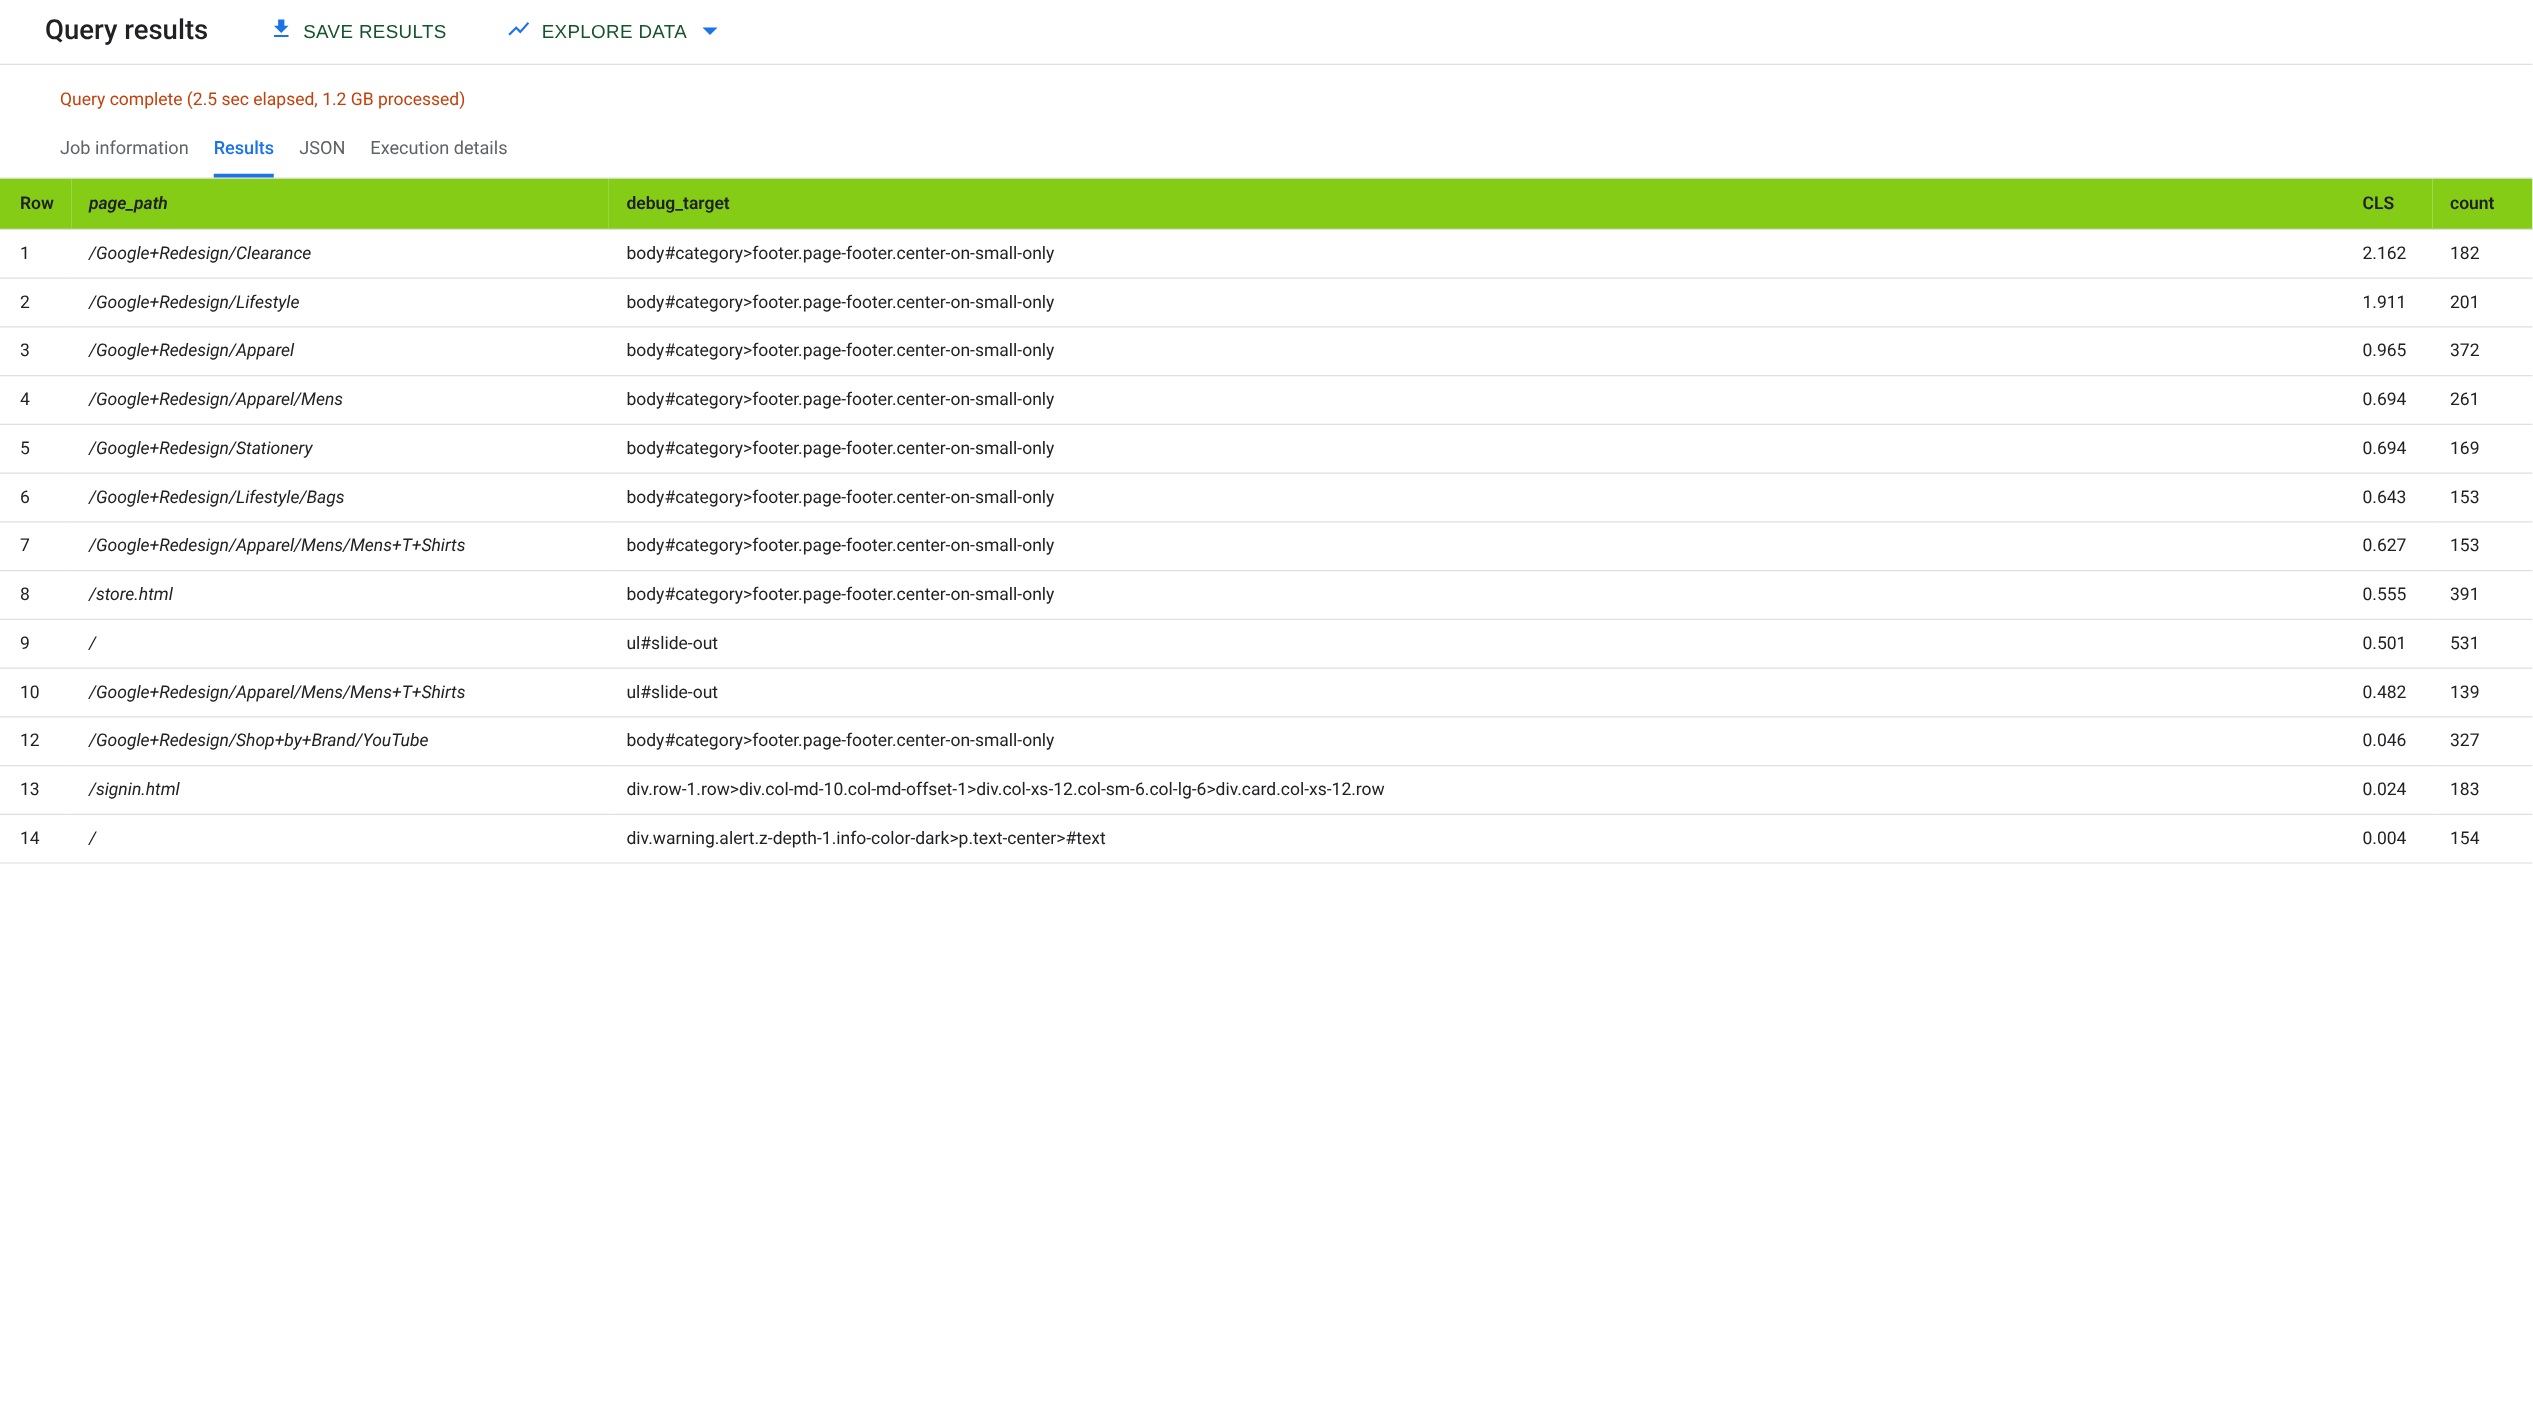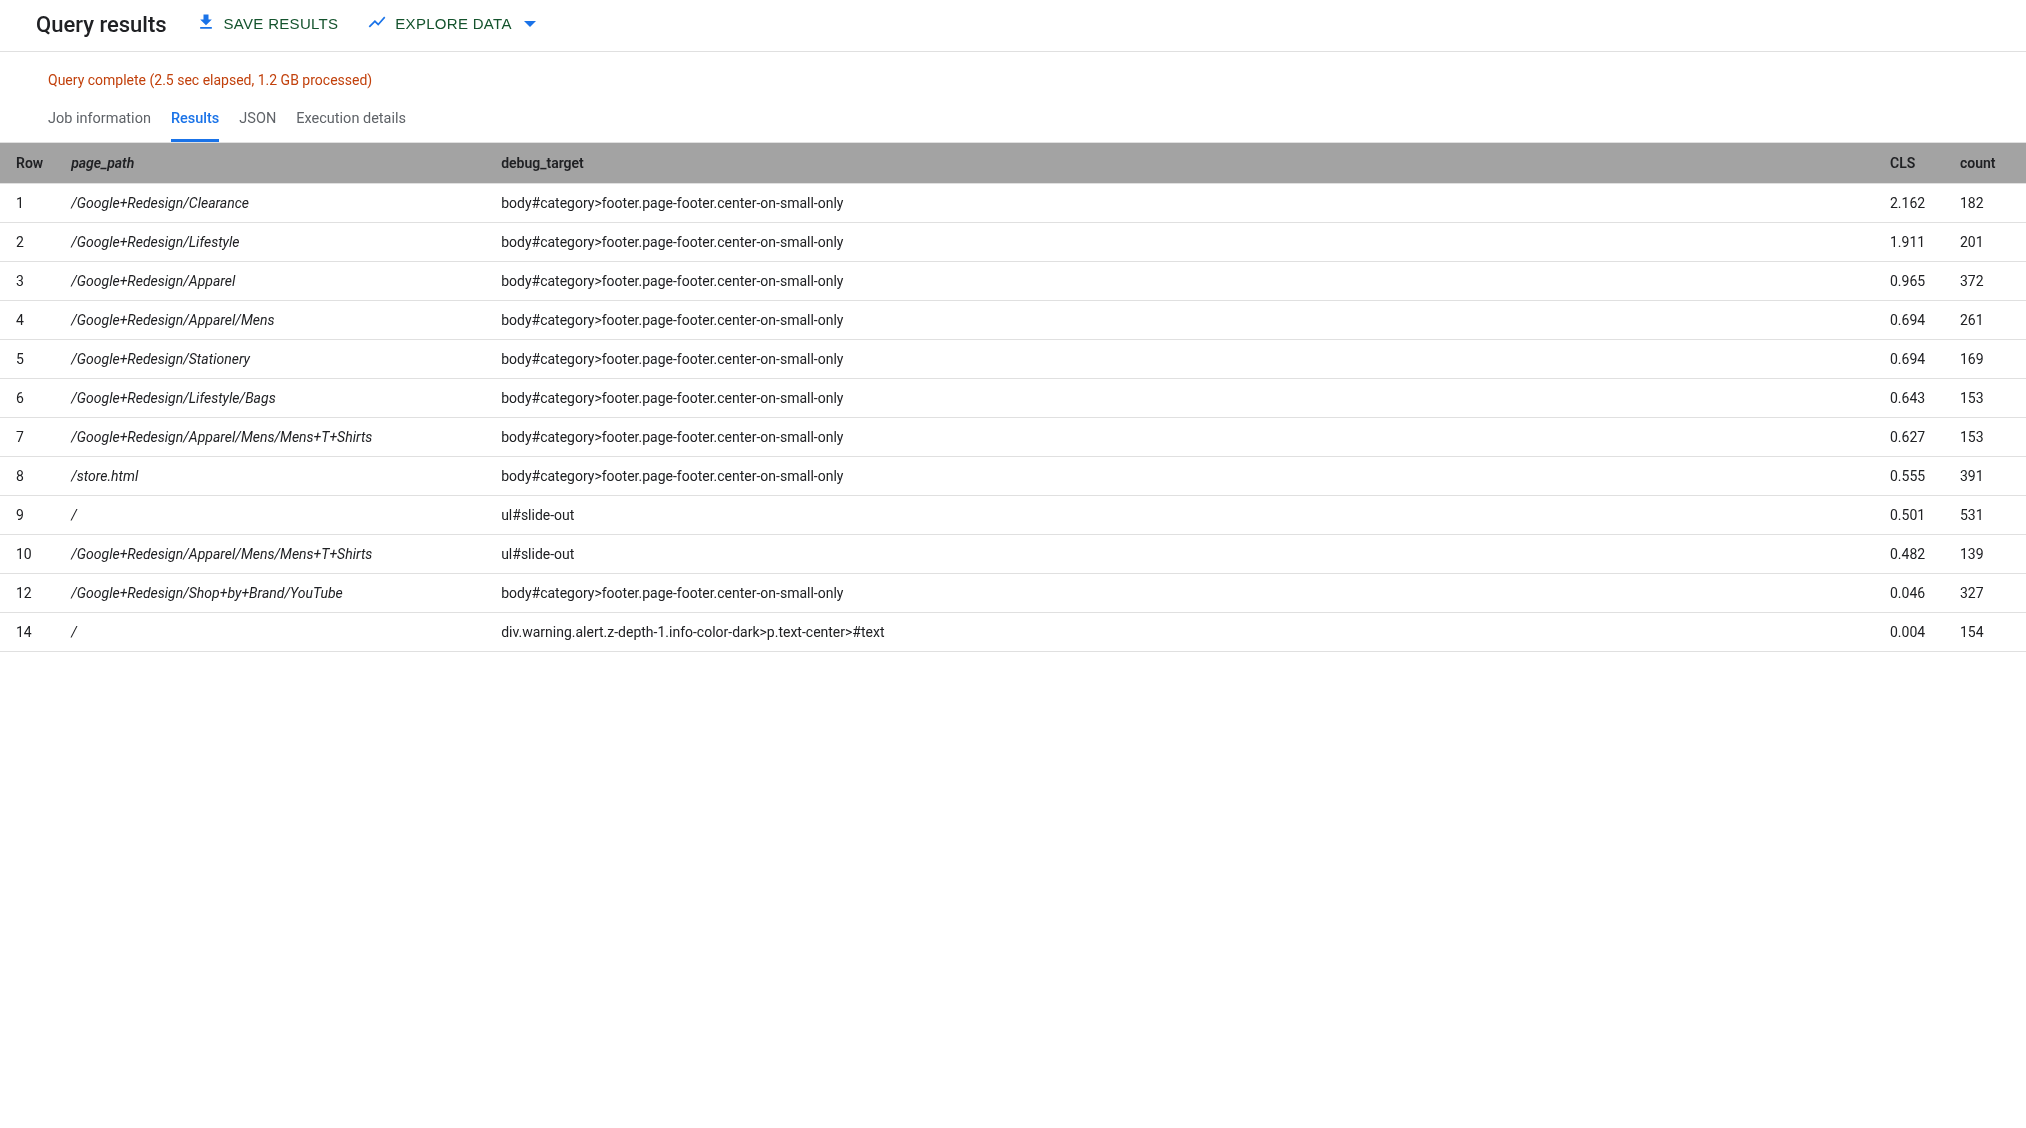--- a/index.html
+++ b/index.html
@@ -8,23 +8,23 @@
       padding: 0;
     }
     body {
       font-family: 'Google Sans', Roboto, Arial, sans-serif;
       font-size: 14px;
       color: #202124;
       background: #fff;
     }
     .header {
       display: flex;
-      align-items: flex-start;
+      align-items: flex-end;
       padding: 12px 36px 14px 36px;
-      gap: 29px;
+      gap: 48px;
       border-bottom: 1px solid #e0e0e0;
     }
     .title {
       font-size: 22px;
       font-weight: 500;
       color: #202124;
     }
     .action-button {
       display: inline-flex;
       align-items: center;
@@ -78,21 +78,21 @@
     }
     .table-container {
       width: 100%;
     }
     table {
       width: 100%;
       border-collapse: collapse;
       font-size: 14px;
     }
     thead {
-      background: #a3a3a3;
+      background: #84cc16;
     }
     th {
       text-align: left;
       padding: 12px 14px;
       font-weight: 600;
       color: #202124;
       border-bottom: 1px solid #e0e0e0;
       font-size: 14px;
     }
     th.numeric, td.numeric {
@@ -242,20 +242,27 @@
     <td class="col-count numeric">139</td>
   </tr>
         <tr>
     <td class="col-row">12</td>
     <td class="col-path">/Google+Redesign/Shop+by+Brand/YouTube</td>
     <td class="col-target">body#category&gt;footer.page-footer.center-on-small-only</td>
     <td class="col-cls numeric">0.046</td>
     <td class="col-count numeric">327</td>
   </tr>
         <tr>
+    <td class="col-row">13</td>
+    <td class="col-path">/signin.html</td>
+    <td class="col-target">div.row-1.row&gt;div.col-md-10.col-md-offset-1&gt;div.col-xs-12.col-sm-6.col-lg-6&gt;div.card.col-xs-12.row</td>
+    <td class="col-cls numeric">0.024</td>
+    <td class="col-count numeric">183</td>
+  </tr>
+        <tr>
     <td class="col-row">14</td>
     <td class="col-path">/</td>
     <td class="col-target">div.warning.alert.z-depth-1.info-color-dark&gt;p.text-center&gt;#text</td>
     <td class="col-cls numeric">0.004</td>
     <td class="col-count numeric">154</td>
   </tr>
       </tbody>
   </table>
 </div>
 

